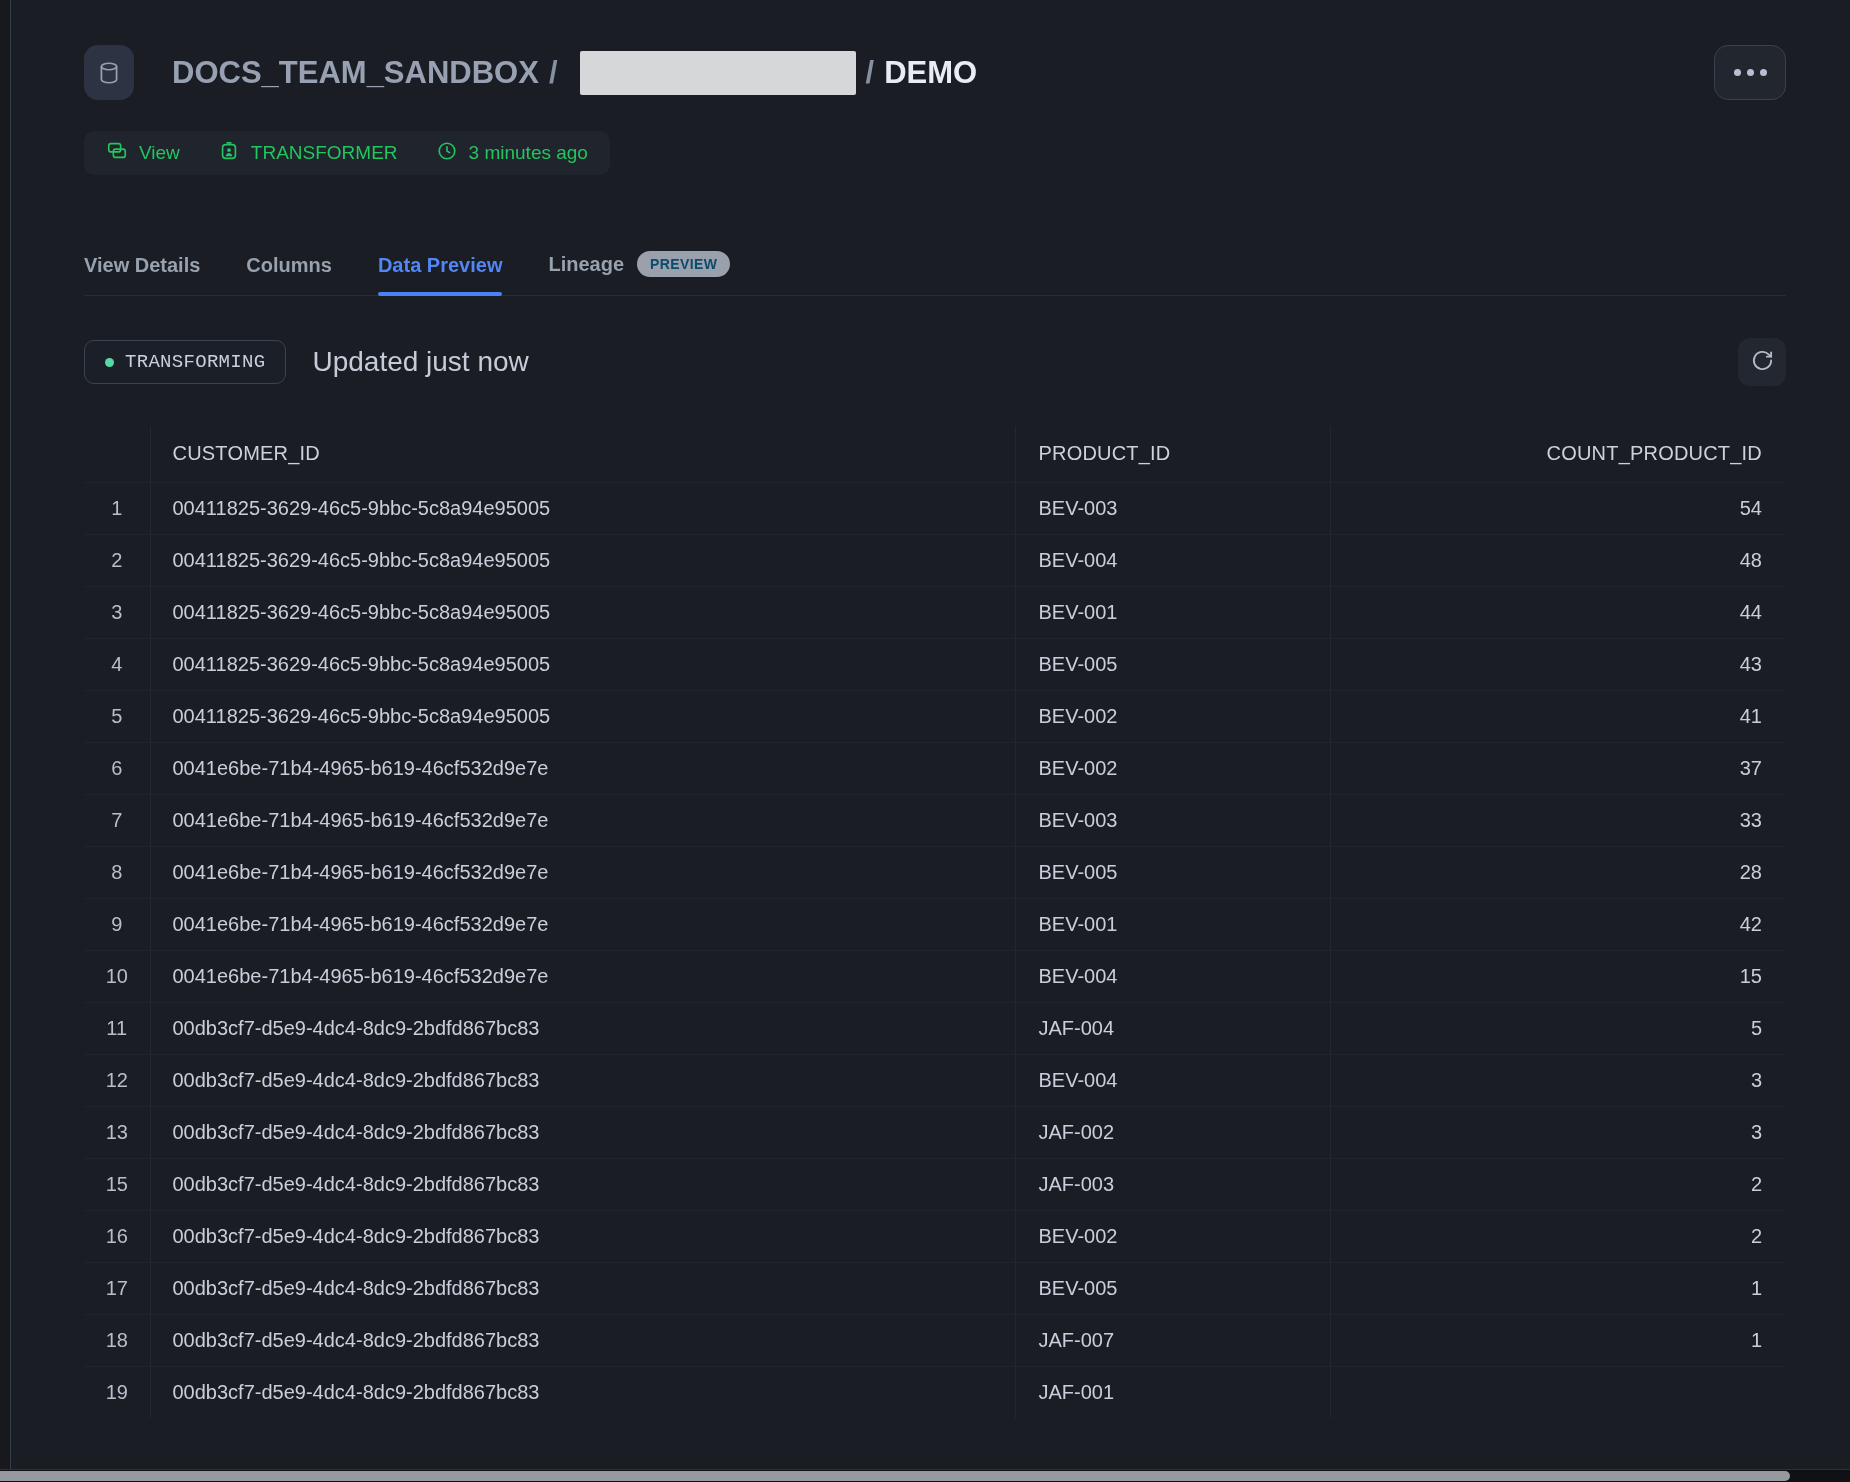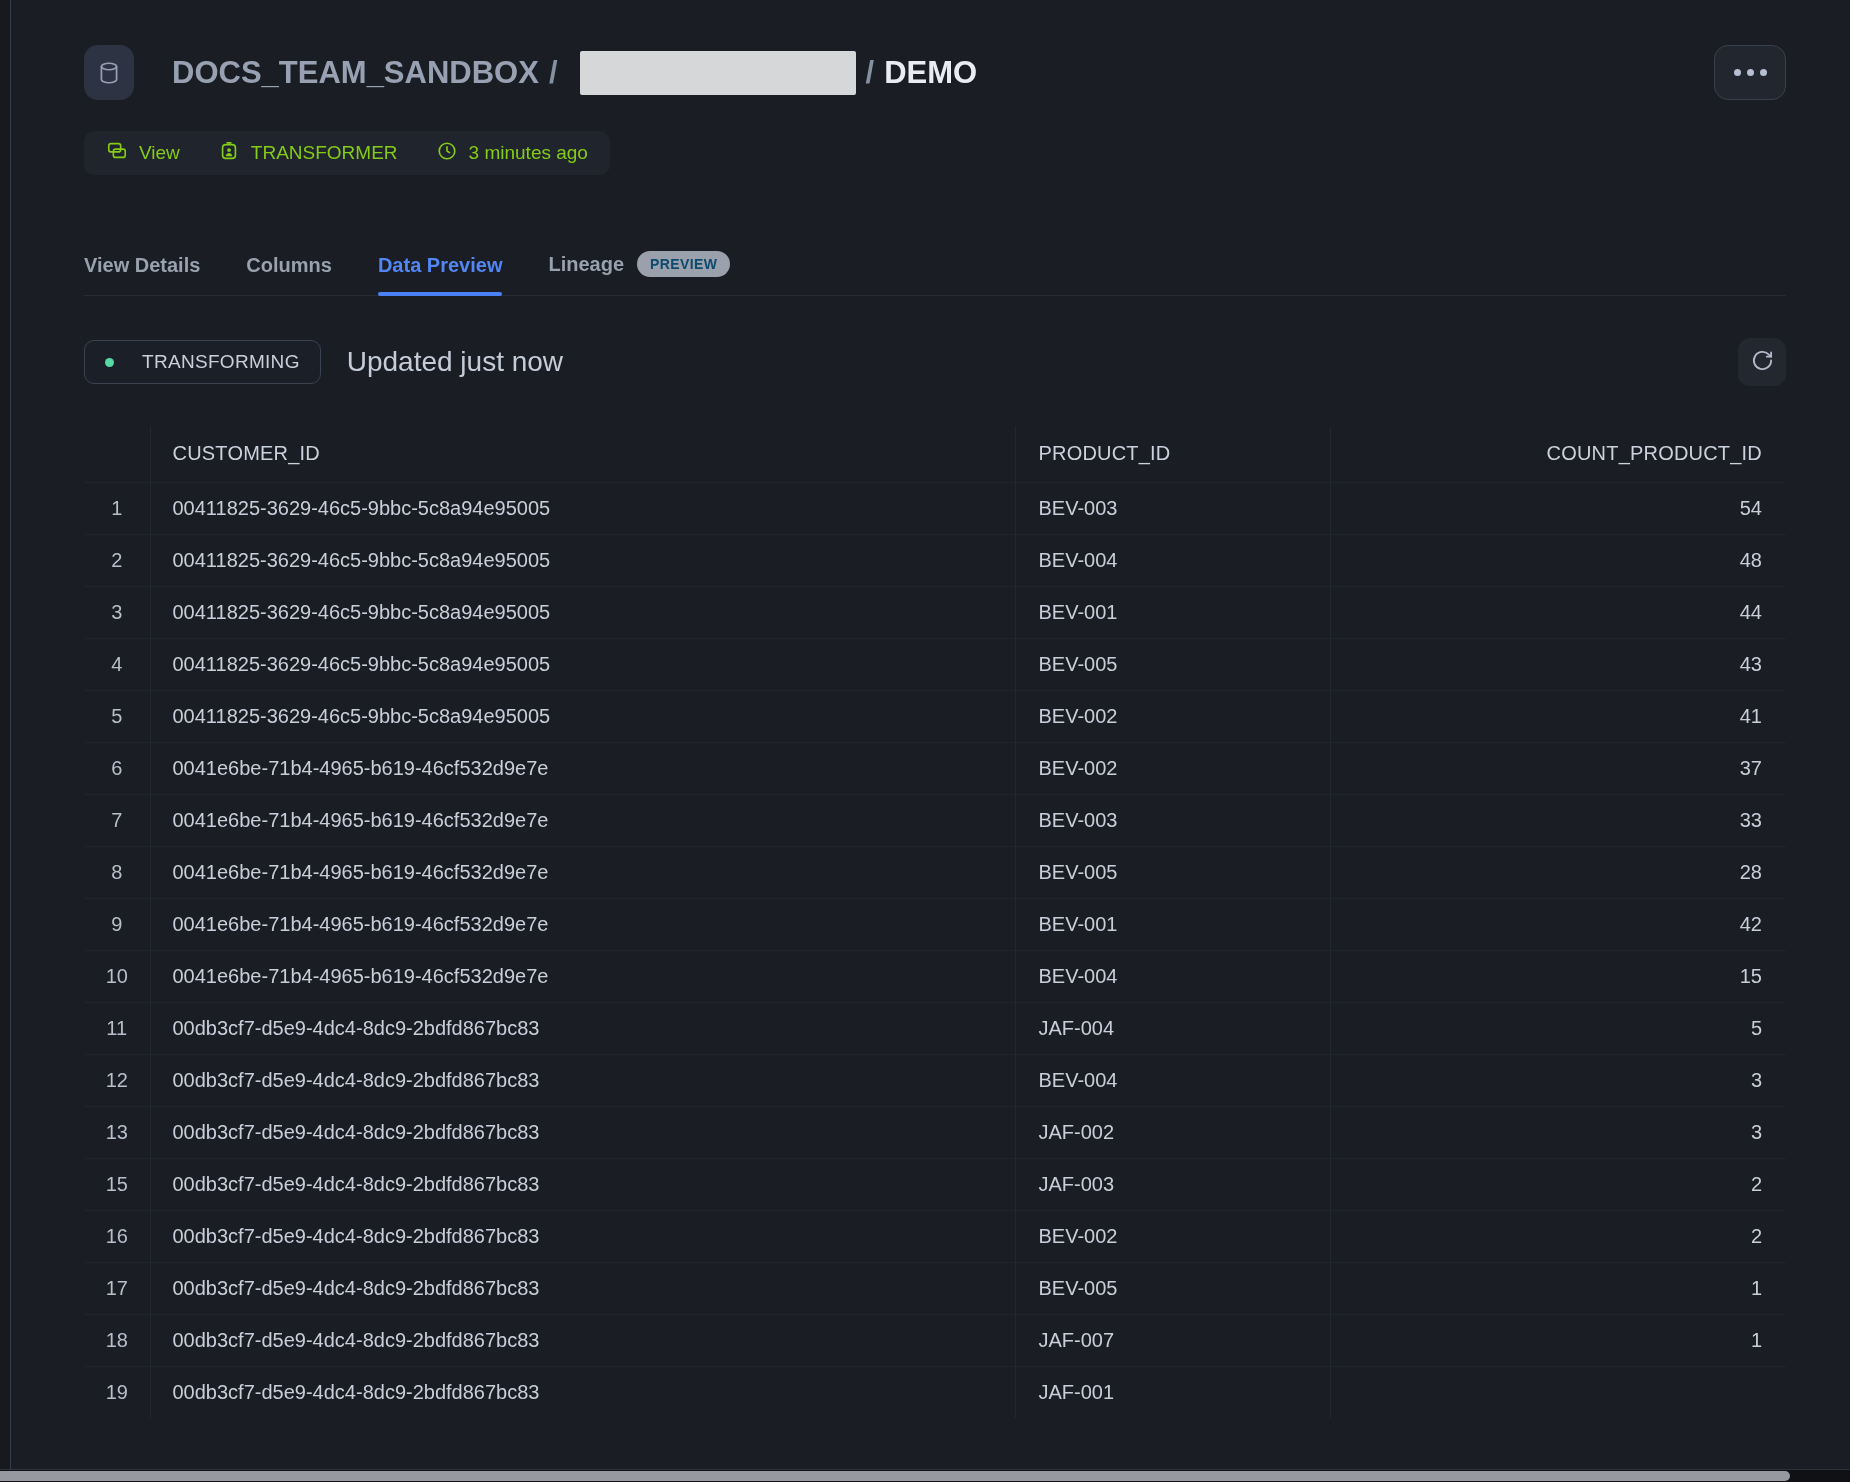--- a/index.html
+++ b/index.html
@@ -38,21 +38,21 @@
     display:flex; align-items:center; justify-content:center; gap:6px;
     cursor:pointer;
   }
   .menu-btn i{ width:7px; height:7px; border-radius:50%; background:#b6c0d2; display:block; }
 
   
   .meta-row{ margin-top:31px; }
   .meta-pill{
     display:inline-flex; align-items:center; gap:38px; height:44px;
     background:#20242c; border-radius:10px; padding:0 22px;
-    font-size:19px; color:#84cc16;
+    font-size:19px; color:#22c55e;
   }
   .meta-item{ display:flex; align-items:center; gap:11px; }
   .meta-item svg{ width:22px; height:22px; }
 
   
   .tabs{ margin-top:76px; display:flex; align-items:flex-end; gap:46px;
     border-bottom:1px solid #272c35; }
   .tab{ display:flex; align-items:center; padding-bottom:18px;
     font-size:20px; font-weight:600; color:#98a1ae; position:relative; cursor:pointer;
     white-space:nowrap; }
@@ -61,22 +61,22 @@
     height:4px; background:#4a81f5; border-radius:3px; }
   .tab-badge{
     background:#9aa1ac; color:#0c4a6e; font-size:14px; font-weight:700;
     border-radius:999px; padding:5px 13px; letter-spacing:.4px; margin-left:13px;
   }
 
   
   .status-row{ margin-top:42px; display:flex; align-items:center; }
   .status-pill{
     height:44px; border:1.5px solid #3b4252; border-radius:10px; padding:0 20px;
-    display:inline-flex; align-items:center; gap:28px;
-    color:#c9d0dc; font-size:19px; letter-spacing:.3px; background:#1b1f27;
+    display:inline-flex; align-items:center; gap:11px;
+    color:#c9d0dc; font-size:19px; letter-spacing:.3px; background:#1b1f27;font-family:Liberation Mono, monospace;
   }
   .status-dot{ width:9px; height:9px; border-radius:50%; background:#57d9a3; flex:none; }
   .updated-text{ margin-left:26px; font-size:28px; color:#c5ccd8; }
   .refresh-btn{
     margin-left:auto; width:48px; height:48px; border-radius:12px; background:#232830;
     display:flex; align-items:center; justify-content:center; color:#b3bbca; cursor:pointer;
   }
   .refresh-btn svg{ width:23px; height:23px; }
 
   

